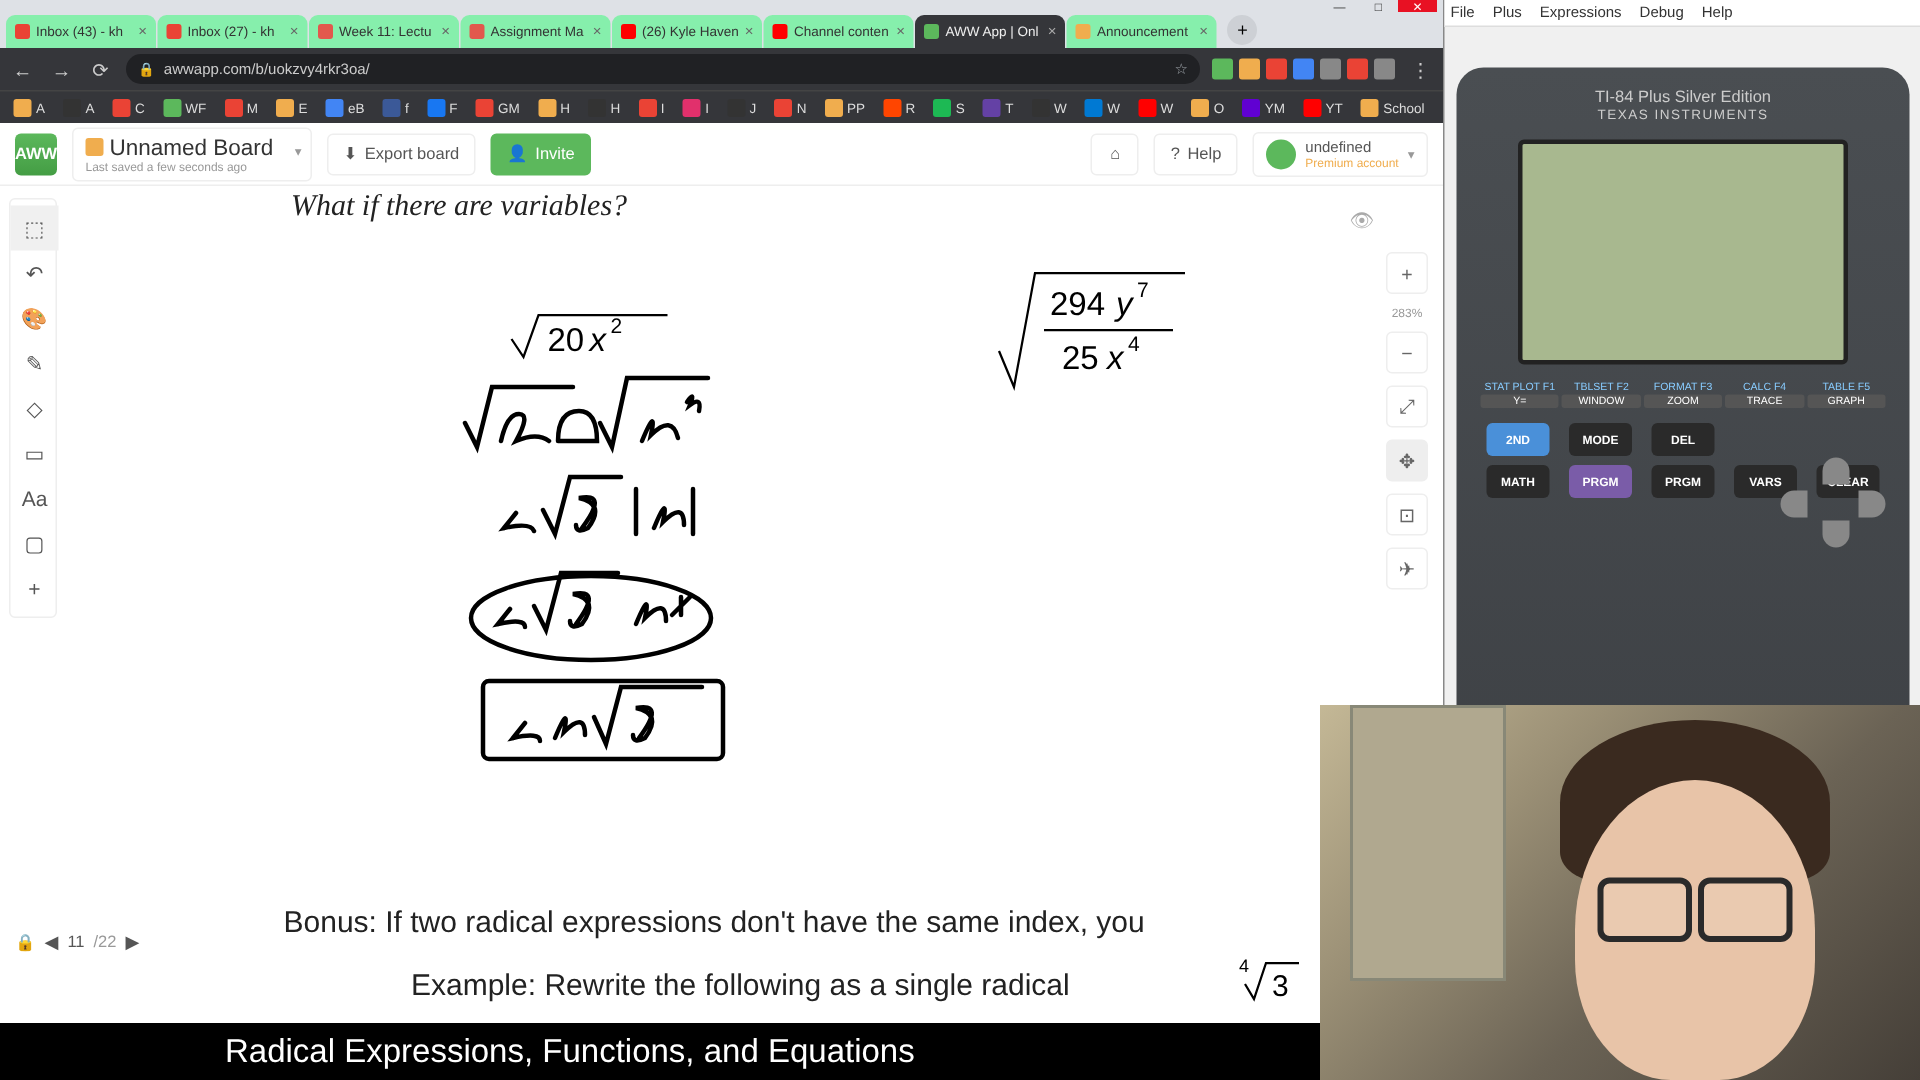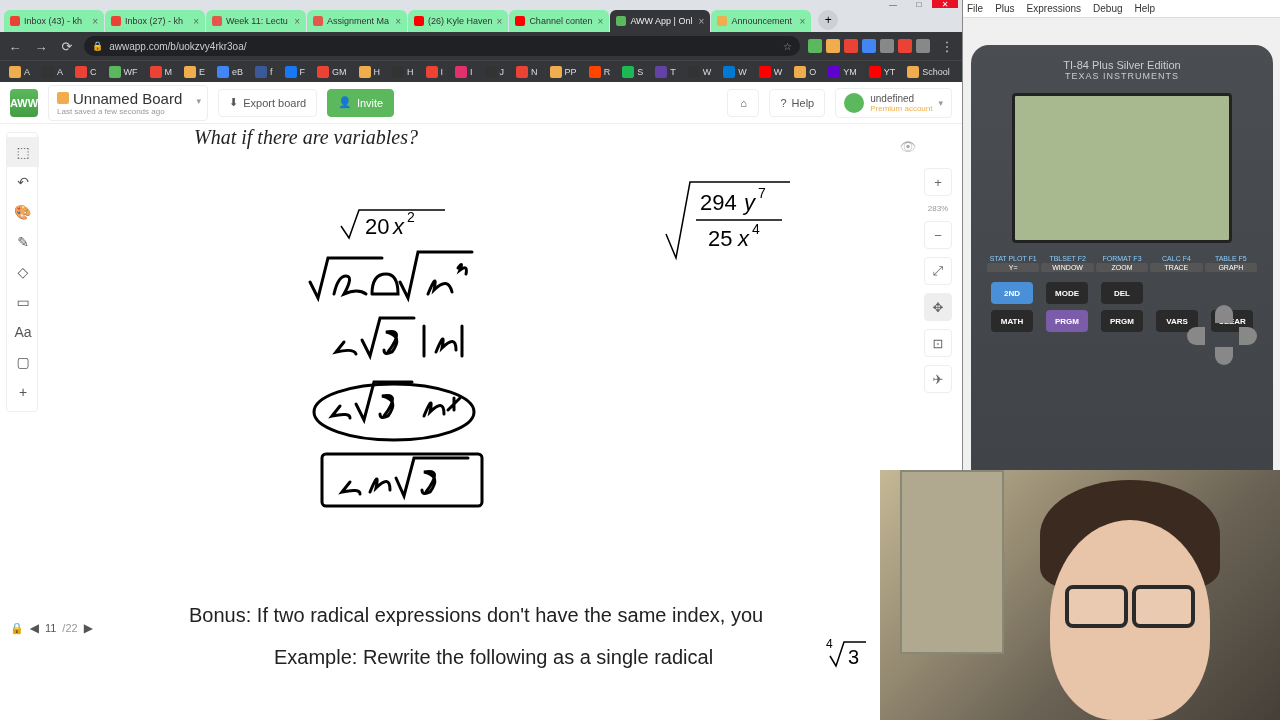--- a/index.html
+++ b/index.html
@@ -405,20 +405,21 @@
 
     <div class="pagenav">
       <span>🔒</span>
       <span class="pi">◀</span>
       <span>11</span>
           <span style="color:#999">/22</span>
       <span class="pi">▶</span>
     </div>
   </div>
 
+  <div class="caption">Radical Expressions, Functions, and Equations</div>
 </div>
 
 <div class="wabbit">
   <div class="wmenu" id="wmenu">
         <span>File</span>
         <span>Plus</span>
         <span>Expressions</span>
         <span>Debug</span>
         <span>Help</span>
       </div>

